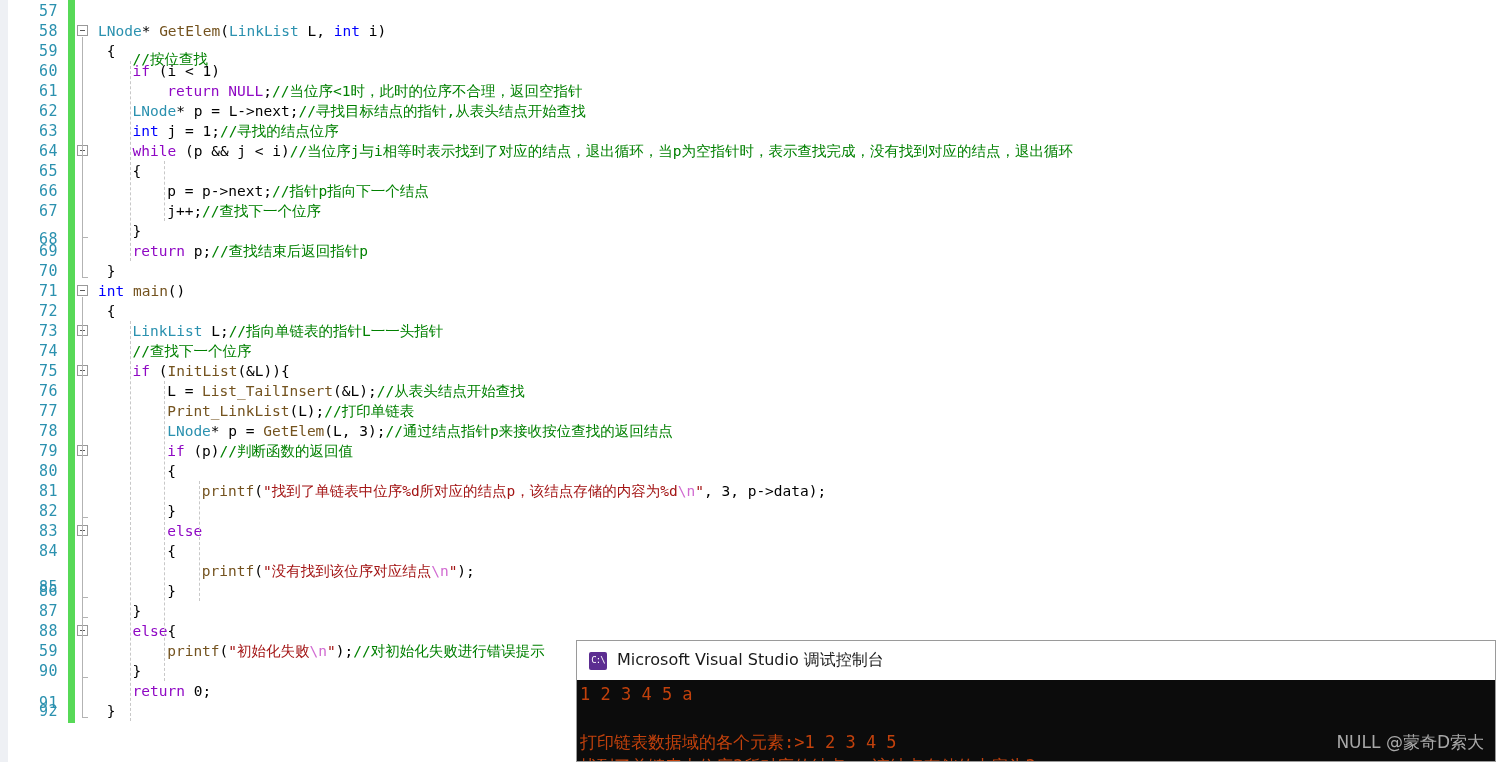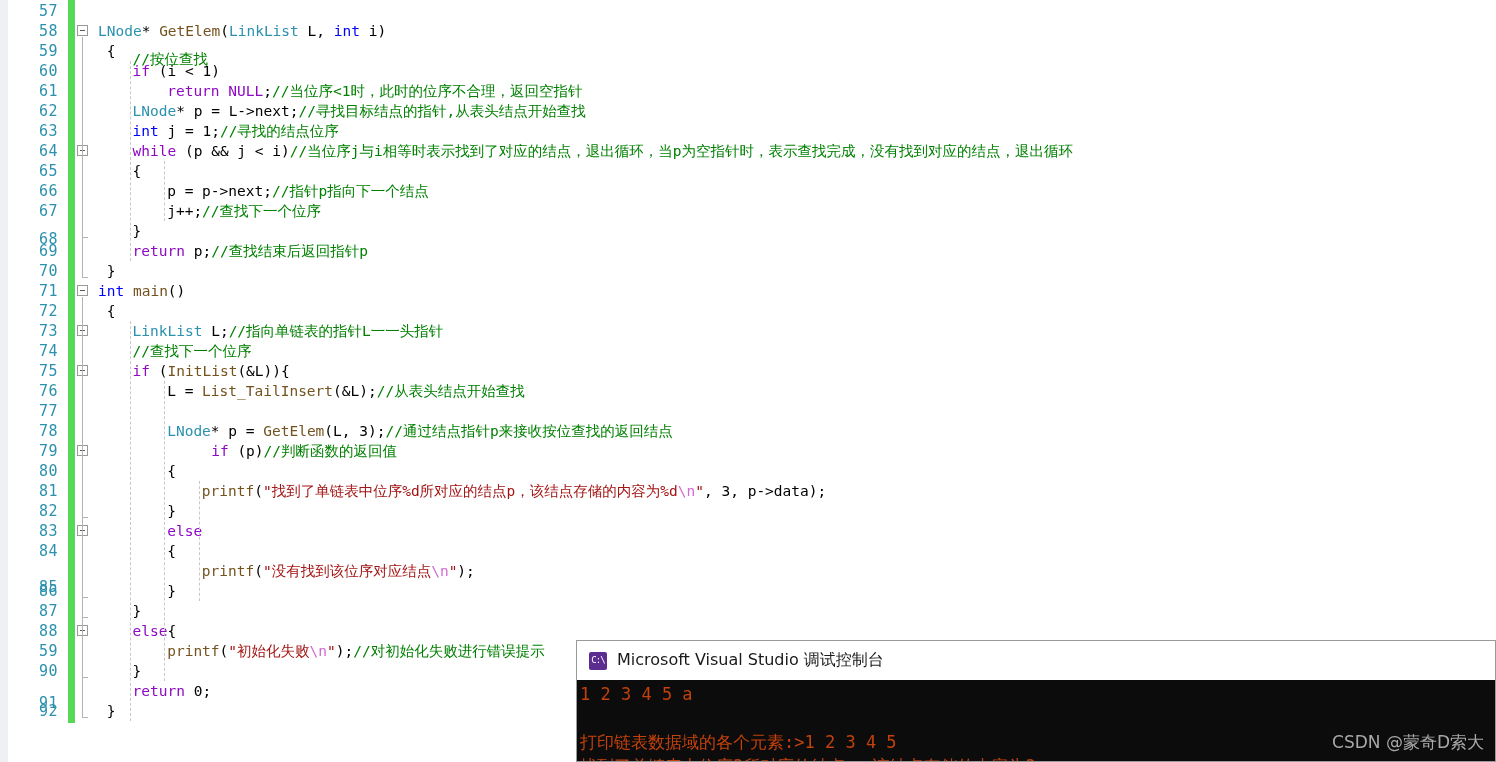--- a/index.html
+++ b/index.html
@@ -300,22 +300,23 @@
       <div class="code-line" style="top: 201px; left: 75.2px;"><span class="t-plain">j++;</span><span class="t-com">//查找下一个位序</span></div>
       <div class="code-line" style="top: 221px; left: 40.6px;"><span class="t-plain">}</span></div>
       <div class="code-line" style="top: 241px; left: 40.6px;"><span class="t-kw2">return</span><span class="t-plain"> p;</span><span class="t-com">//查找结束后返回指针p</span></div>
       <div class="code-line" style="top: 261px; left: 6px;"><span class="t-plain"> }</span></div>
       <div class="code-line" style="top: 281px; left: 6px;"><span class="t-key">int</span><span class="t-plain"> </span><span class="t-fn">main</span><span class="t-plain">()</span></div>
       <div class="code-line" style="top: 301px; left: 6px;"><span class="t-plain"> {</span></div>
       <div class="code-line" style="top: 321px; left: 40.6px;"><span class="t-type">LinkList</span><span class="t-plain"> L;</span><span class="t-com">//指向单链表的指针L一一头指针</span></div>
       <div class="code-line" style="top: 341px; left: 40.6px;"><span class="t-com">//查找下一个位序</span></div>
       <div class="code-line" style="top: 361px; left: 40.6px;"><span class="t-kw2">if</span><span class="t-plain"> (</span><span class="t-fn">InitList</span><span class="t-plain">(&amp;L)){</span></div>
       <div class="code-line" style="top: 381px; left: 75.2px;"><span class="t-plain">L = </span><span class="t-fn">List_TailInsert</span><span class="t-plain">(&amp;L);</span><span class="t-com">//从表头结点开始查找</span></div>
+      <div class="code-line" style="top: 401px; left: 75.2px;"><span class="t-fn">Print_LinkList</span><span class="t-plain">(L);</span><span class="t-com">//打印单链表</span></div>
       <div class="code-line" style="top: 421px; left: 75.2px;"><span class="t-type">LNode</span><span class="t-plain">* p = </span><span class="t-fn">GetElem</span><span class="t-plain">(L, 3);</span><span class="t-com">//通过结点指针p来接收按位查找的返回结点</span></div>
-      <div class="code-line" style="top: 441px; left: 75.2px; margin-left: 44px;"><span class="t-kw2">if</span><span class="t-plain"> (p)</span><span class="t-com">//判断函数的返回值</span></div>
+      <div class="code-line" style="top: 441px; left: 75.2px;"><span class="t-kw2">if</span><span class="t-plain"> (p)</span><span class="t-com">//判断函数的返回值</span></div>
       <div class="code-line" style="top: 461px; left: 75.2px;"><span class="t-plain">{</span></div>
       <div class="code-line" style="top: 481px; left: 109.8px;"><span class="t-fn">printf</span><span class="t-plain">(</span><span class="t-str">"找到了单链表中位序%d所对应的结点p，该结点存储的内容为%d</span><span class="t-esc">\n</span><span class="t-str">"</span><span class="t-plain">, 3, p-&gt;data);</span></div>
       <div class="code-line" style="top: 501px; left: 75.2px;"><span class="t-plain">}</span></div>
       <div class="code-line" style="top: 521px; left: 75.2px;"><span class="t-kw2">else</span></div>
       <div class="code-line" style="top: 541px; left: 75.2px;"><span class="t-plain">{</span></div>
       <div class="code-line" style="top: 561px; left: 109.8px;"><span class="t-fn">printf</span><span class="t-plain">(</span><span class="t-str">"没有找到该位序对应结点</span><span class="t-esc">\n</span><span class="t-str">"</span><span class="t-plain">);</span></div>
       <div class="code-line" style="top: 581px; left: 75.2px;"><span class="t-plain">}</span></div>
       <div class="code-line" style="top: 601px; left: 40.6px;"><span class="t-plain">}</span></div>
       <div class="code-line" style="top: 621px; left: 40.6px;"><span class="t-kw2">else</span><span class="t-plain">{</span></div>
       <div class="code-line" style="top: 641px; left: 75.2px;"><span class="t-fn">printf</span><span class="t-plain">(</span><span class="t-str">"初始化失败</span><span class="t-esc">\n</span><span class="t-str">"</span><span class="t-plain">);</span><span class="t-com">//对初始化失败进行错误提示</span></div>
@@ -339,13 +340,13 @@
     <span id="console-title-text">Microsoft Visual Studio 调试控制台</span>
   </div>
   <div id="console-body">
       <div class="console-line">1 2 3 4 5 a</div>
       <div class="console-line blank"> </div>
       <div class="console-line">打印链表数据域的各个元素:&gt;1 2 3 4 5</div>
       <div class="console-line">找到了单链表中位序3所对应的结点p，该结点存储的内容为3</div>
     </div>
 </div>
 
-<div id="watermark">CSDN @蒙奇D索大</div>
+<div id="watermark">NULL @蒙奇D索大</div>
 
 </body></html>

